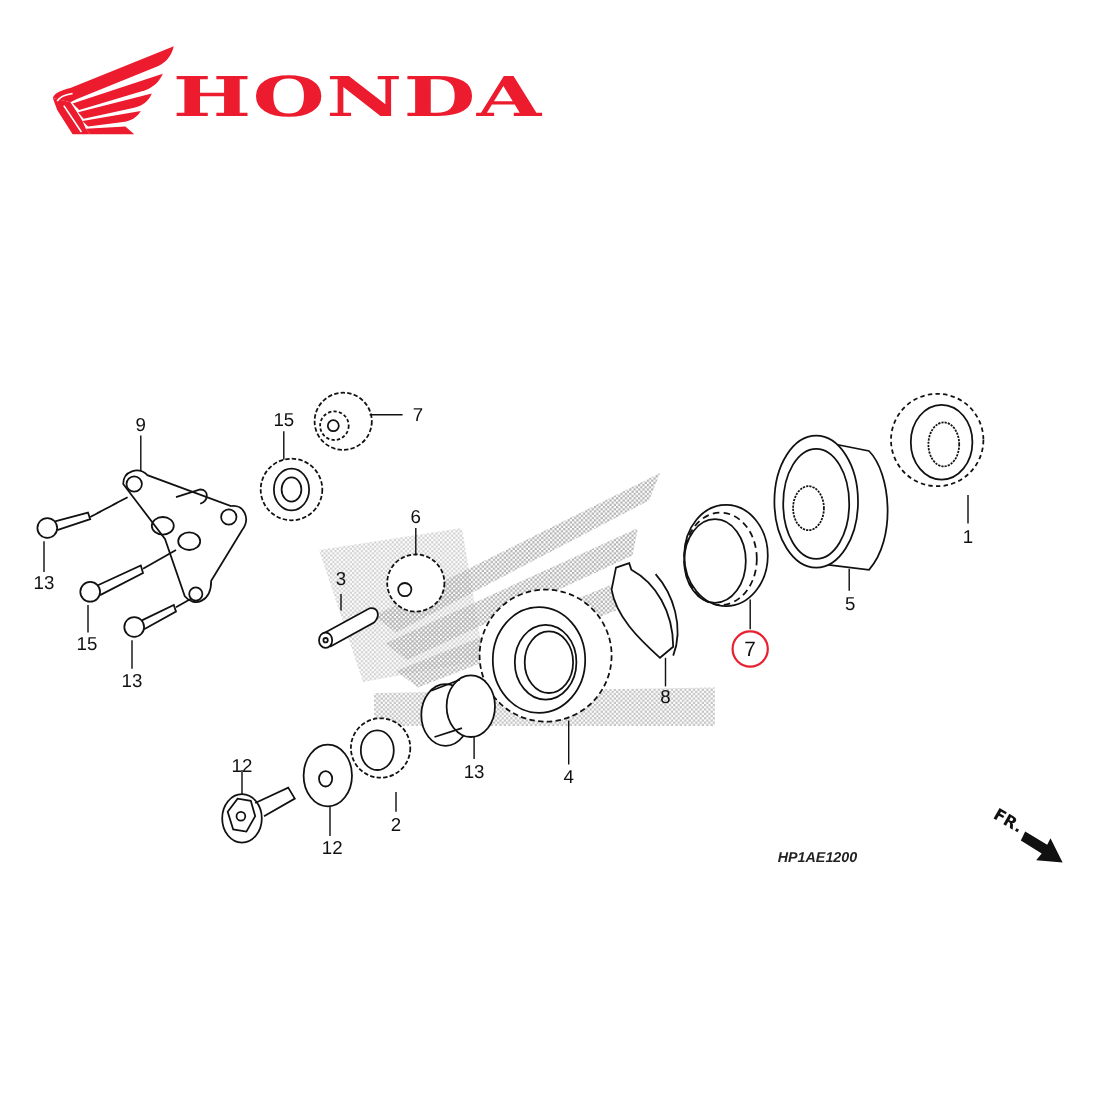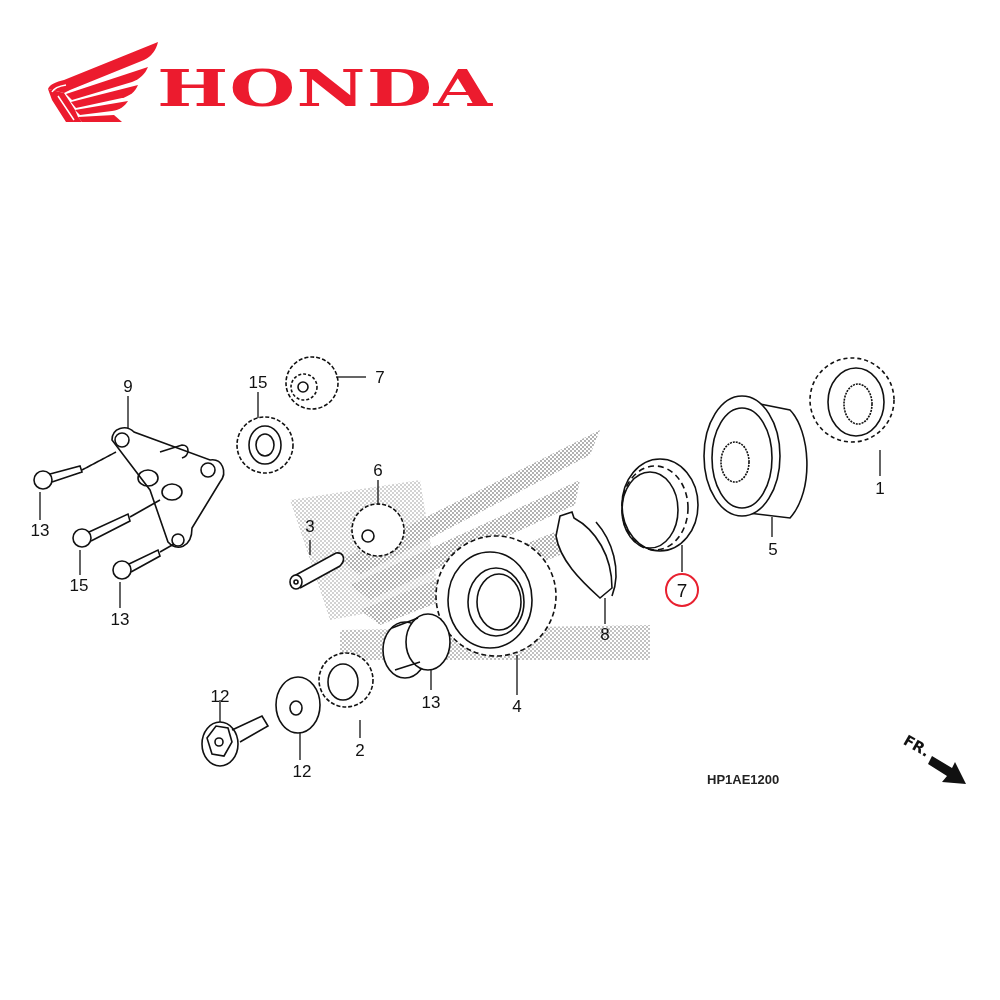--- a/index.html
+++ b/index.html
@@ -2,21 +2,21 @@
 <html><head>
 <meta charset="utf-8">
 <style>
   html, body { margin: 0; padding: 0; background: #ffffff; }
   body { width: 1000px; height: 1000px; position: relative; overflow: hidden; font-family: "Liberation Sans", sans-serif; }
   .logo { position: absolute; left: 44px; top: 40px; width: 500px; height: 90px; }
   .logo-word { position: absolute; left: 113px; top: 24px; font-family: "DejaVu Serif", "Liberation Serif", serif; font-weight: bold; font-size: 64px; letter-spacing: 1px; color: #ec1b2e; line-height: 1; transform: scaleX(1.18) scaleY(0.78); transform-origin: left top; }
   .diagram { position: absolute; left: 0; top: 0; width: 1000px; height: 1000px; }
   .callout { position: absolute; font-size: 17px; color: #111; line-height: 1; transform: translate(-50%, -50%); white-space: nowrap; }
   .callout.circled { width: 34px; height: 34px; border: 2.5px solid #e8202f; border-radius: 50%; display: flex; align-items: center; justify-content: center; font-size: 19px; box-sizing: border-box; }
-  .ref-code { position: absolute; left: 707px; top: 772px; font-size: 13px; font-weight: bold; color: #222; }
+  .ref-code { position: absolute; left: 707px; top: 772px; font-size: 13px; font-weight: bold; color: #222; font-style: italic; }
   .fr-arrow { position: absolute; left: 898px; top: 734px; width: 72px; height: 54px; }
 </style>
 </head>
 <body>
 
 <div class="logo">
   <svg width="120" height="90" viewBox="0 0 120 90" style="position:absolute;left:0;top:0">
     <g fill="#ec1b2e">
       <path d="M4 49 C6 44 12 42 20 40 L114 2 C112 10 108 16 100 20 L26 50 L20 53 Z"></path>
       <path d="M22 54 L104 27 C101 34 96 39 88 42 L28 60 Z"></path>

